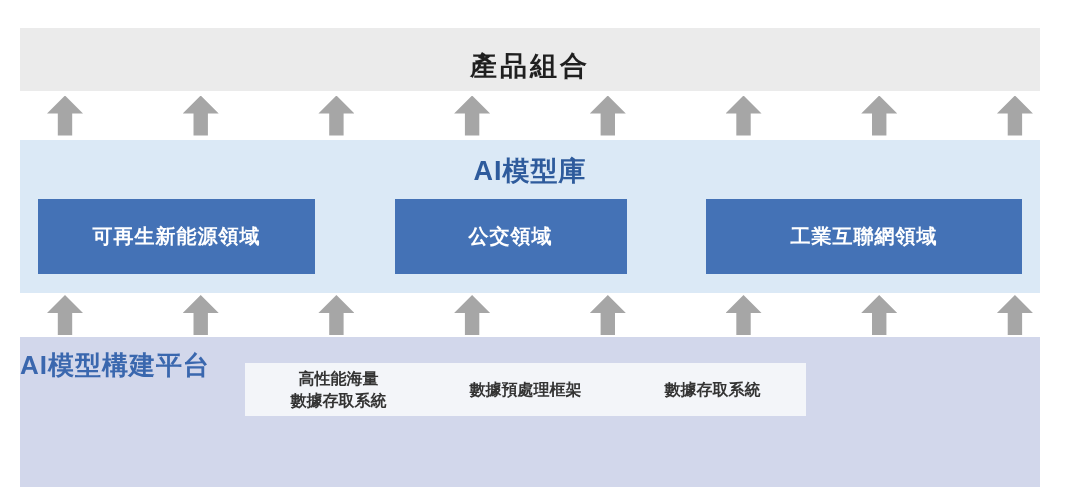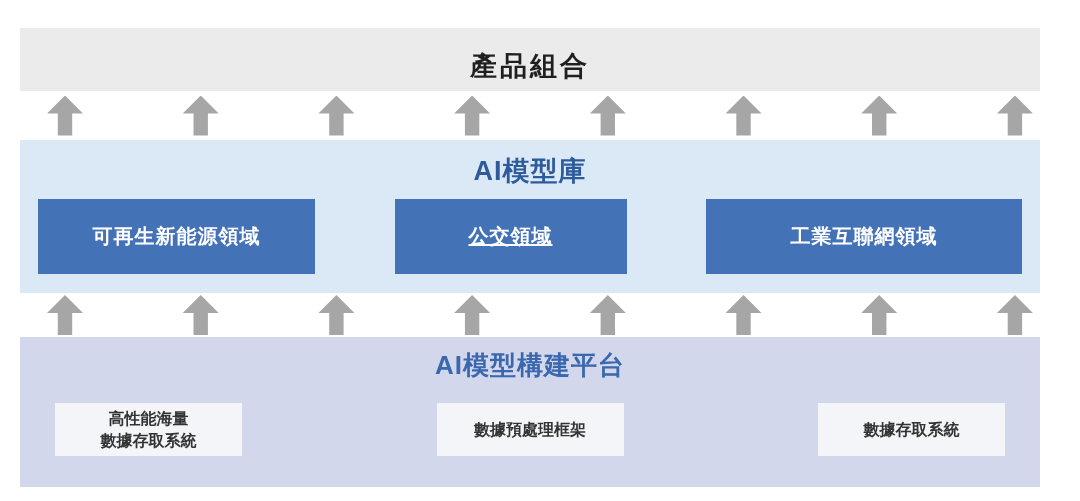--- a/index.html
+++ b/index.html
@@ -74,38 +74,38 @@
     background: #4472b6;
     color: #ffffff;
     font-size: 20px;
     font-weight: bold;
     display: flex;
     align-items: center;
     justify-content: center;
     letter-spacing: 1px;
   }
   .domain-box.w1 { width: 277px; }
-  .domain-box.w2 { width: 232px; text-decoration: underline; }
+  .domain-box.w2 { width: 232px; }
   .domain-box.w3 { width: 316px; }
   .platform-band {
     height: 150px;
     background: #d2d7eb;
     display: flex;
-    flex-direction: column;
+    flex-direction: row;
   }
   .platform-band .band-title {
     padding-top: 11px;
     text-align: center;
     color: #3a67ae;
     font-size: 26px;
     font-weight: bold;
     letter-spacing: 1px;
   }
   .component-row {
-    margin-top: 20px;
+    margin-top: 26px;
     display: flex;
     justify-content: space-between;
     padding: 0 35px;
   }
   .component-box {
     width: 187px;
     height: 53px;
     background: #f3f5f9;
     color: #333333;
     font-size: 16px;

